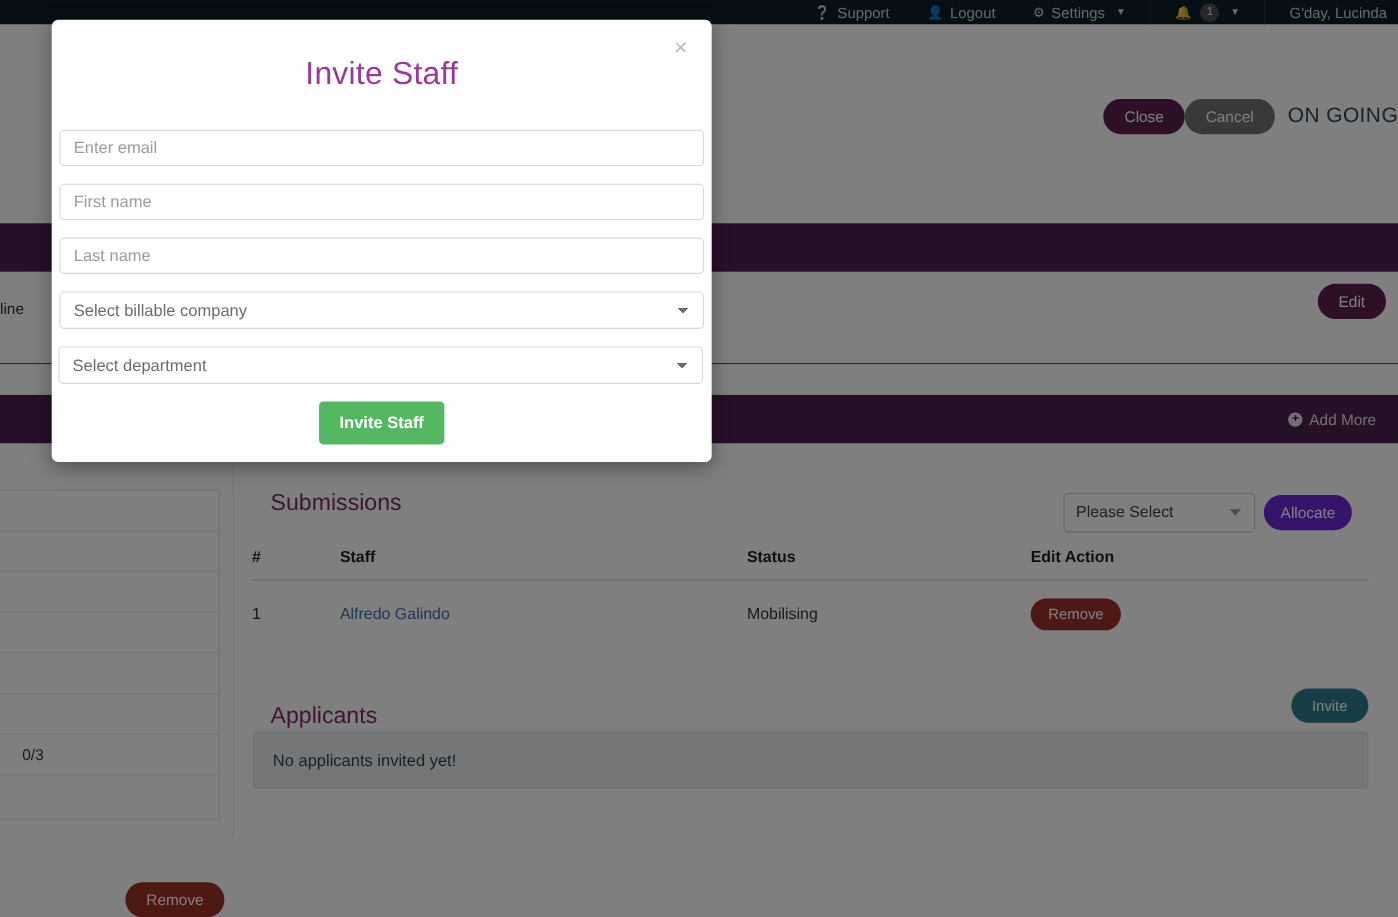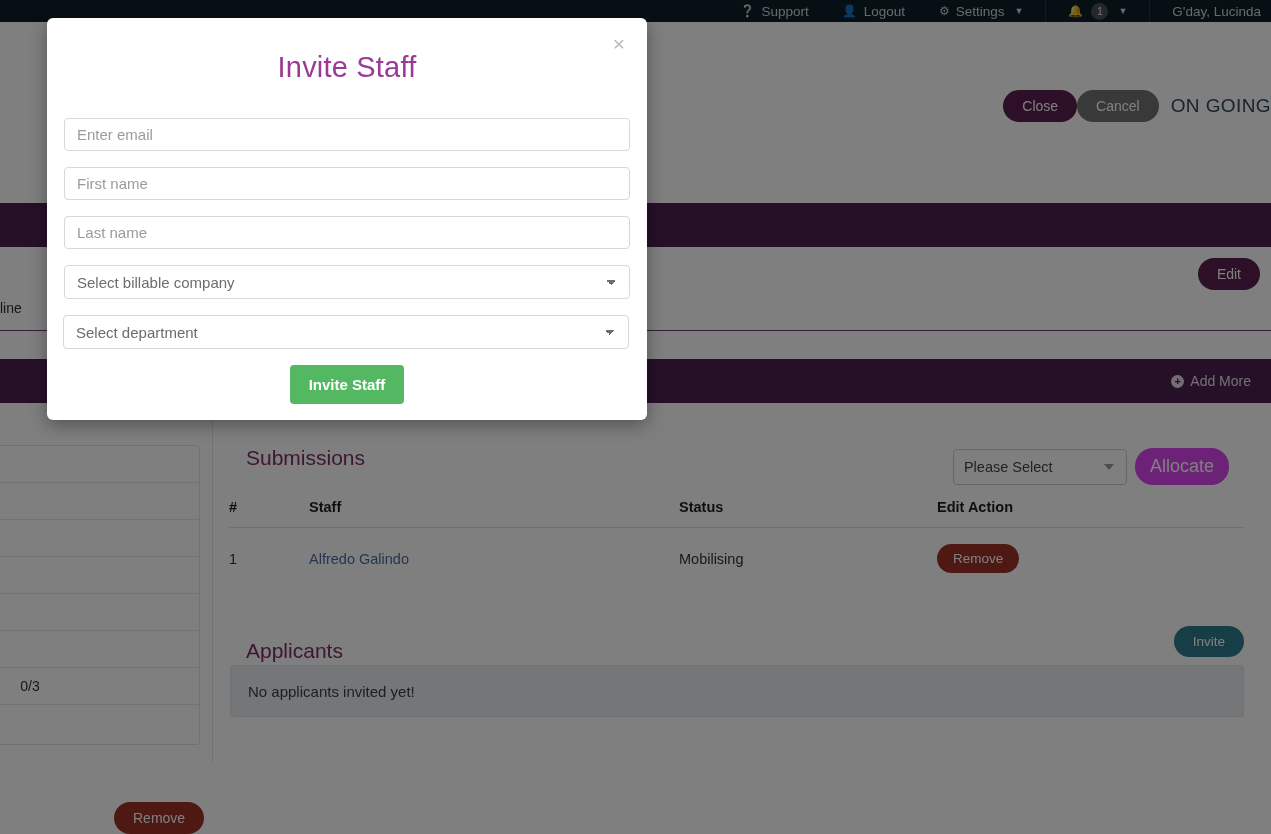--- a/index.html
+++ b/index.html
@@ -80,21 +80,21 @@
     position: absolute; top: 258px; right: 11px;
   }
   .pill-edit { background: #5a2150; }
 
   .thin-rule {
     position: absolute; left: 0; right: 0; top: 330px; height: 1px;
     background: #6c3f70;
   }
 
   .meta-left {
-    position: absolute; left: 0; top: 300px;
+    position: absolute; left: 0; top: 272px;
     font-size: 14px; color: #2b2b2b;
   }
 
   
   .left-card {
     position: absolute; left: -140px; top: 445px;
     width: 340px; height: 300px;
     background: #ffffff; border: 1px solid #e2e2e2; border-radius: 3px;
   }
   .left-card .lrow {
@@ -135,22 +135,22 @@
     font-size: 14.5px; color: #444;
     position: relative;
   }
   .fake-select .tri {
     position: absolute; right: 12px; top: 50%; transform: translateY(-50%);
     width: 0; height: 0;
     border-left: 5px solid transparent; border-right: 5px solid transparent;
     border-top: 6px solid #9a9a9a;
   }
   .btn-allocate {
-    background: #d946ef; color: #fff; border: none;
-    border-radius: 18px; padding: 8px 15px; font-size: 18px; cursor: pointer;
+    background: #6d28d9; color: #fff; border: none;
+    border-radius: 18px; padding: 8px 15px; font-size: 14px; cursor: pointer;
     font-family: "Liberation Sans", sans-serif;
   }
 
   table.subs {
     position: absolute; left: 16px; top: 76px; right: 27px;
     border-collapse: collapse; width: calc(100% - 43px);
   }
   table.subs th {
     text-align: left; font-size: 14.5px; color: #1d1d1d; font-weight: bold;
     padding: 8px 0 12px 0;
@@ -199,21 +199,21 @@
   .modal-close {
     position: absolute; right: 16px; top: 14px;
     background: none; border: none; font-size: 21px; line-height: 1;
     color: #b9b9b9; cursor: pointer;
     font-family: "Liberation Sans", sans-serif;
   }
   .modal-title {
     text-align: center; color: #9a3a96; font-size: 29px; font-weight: 400;
     padding-top: 33px; letter-spacing: .2px;
   }
-  .modal-body { padding: 0 17px; margin-top: 34px; }
+  .modal-body { padding: 0 7px; margin-top: 34px; }
   .fld {
     display: block; width: 100%; height: 33px;
     border: 1px solid #d8d8d8; border-radius: 4px;
     padding: 0 12px; font-size: 15px; color: #6c6c6c;
     font-family: "Liberation Sans", sans-serif;
     background: #fff; outline: none;
     margin-bottom: 16px;
   }
   .fld::placeholder { color: #9b9b9b; }
   select.fld {

